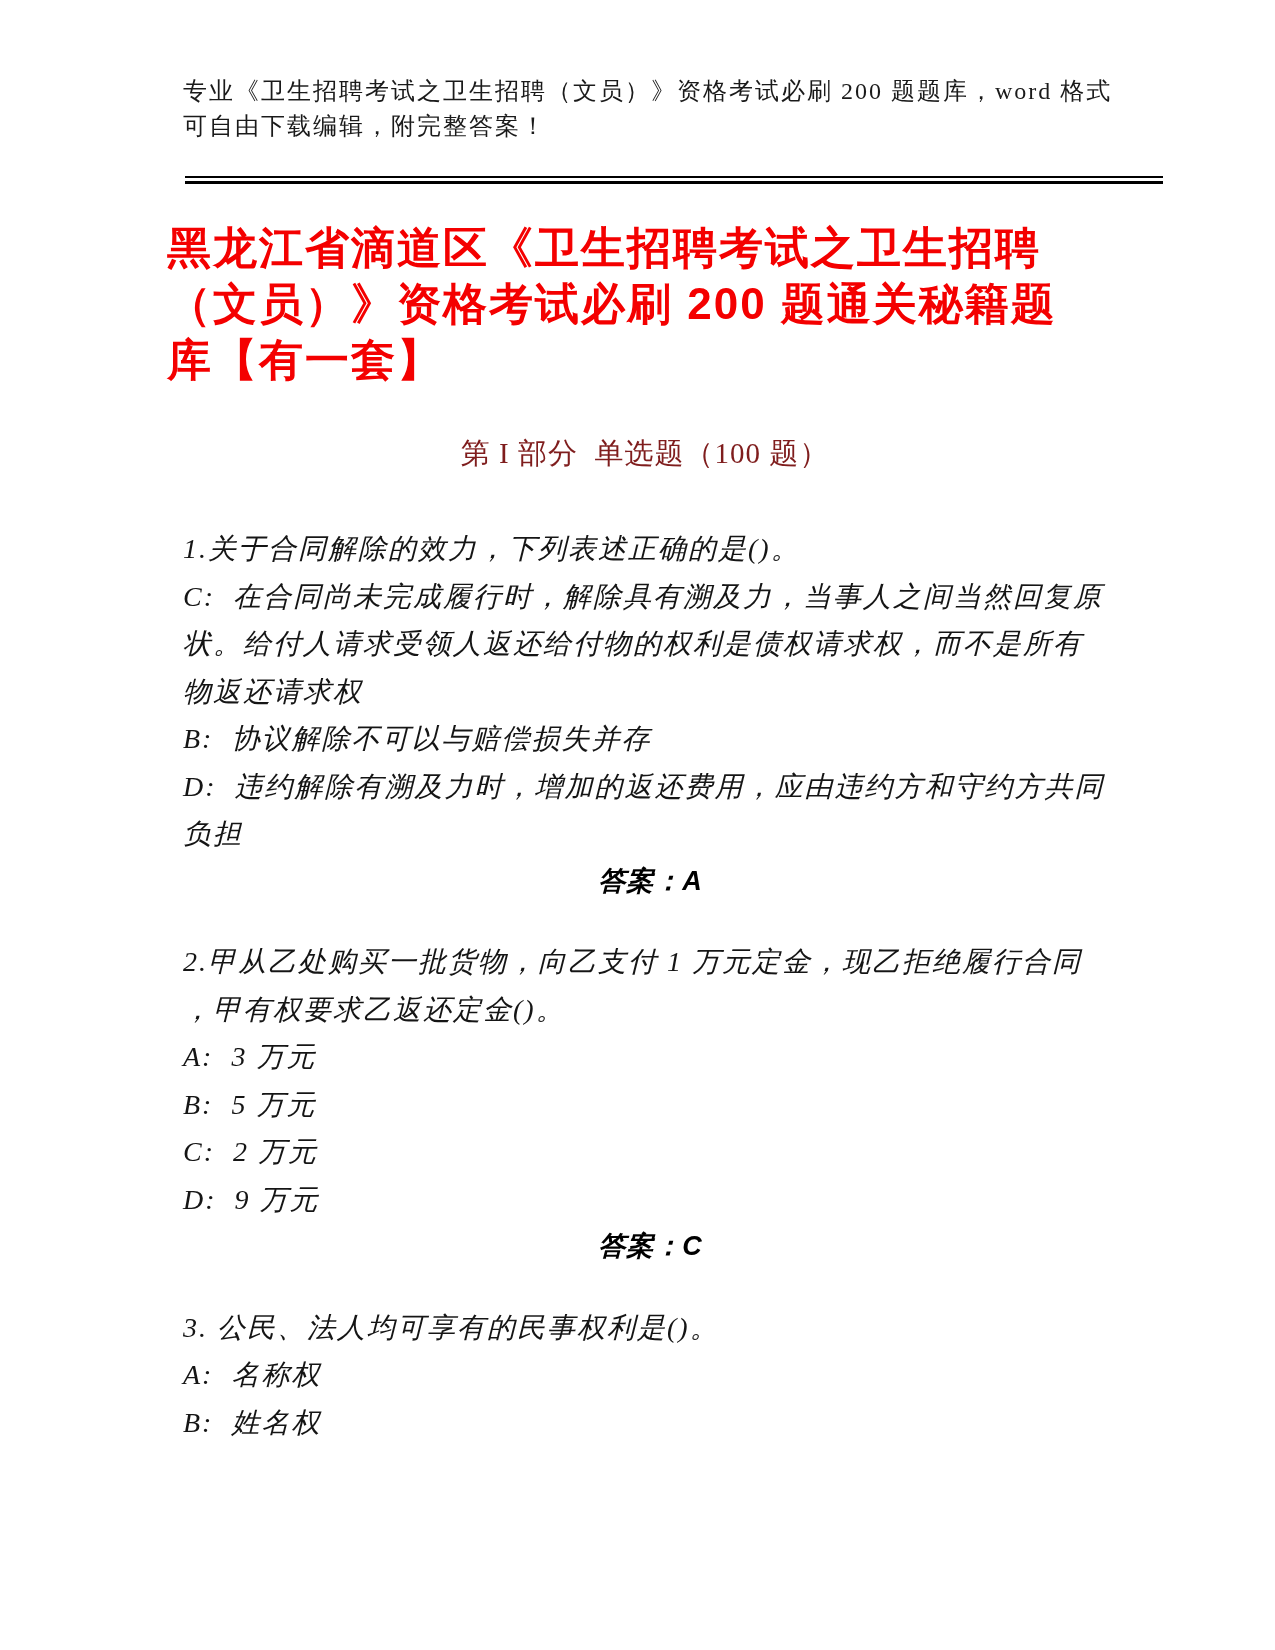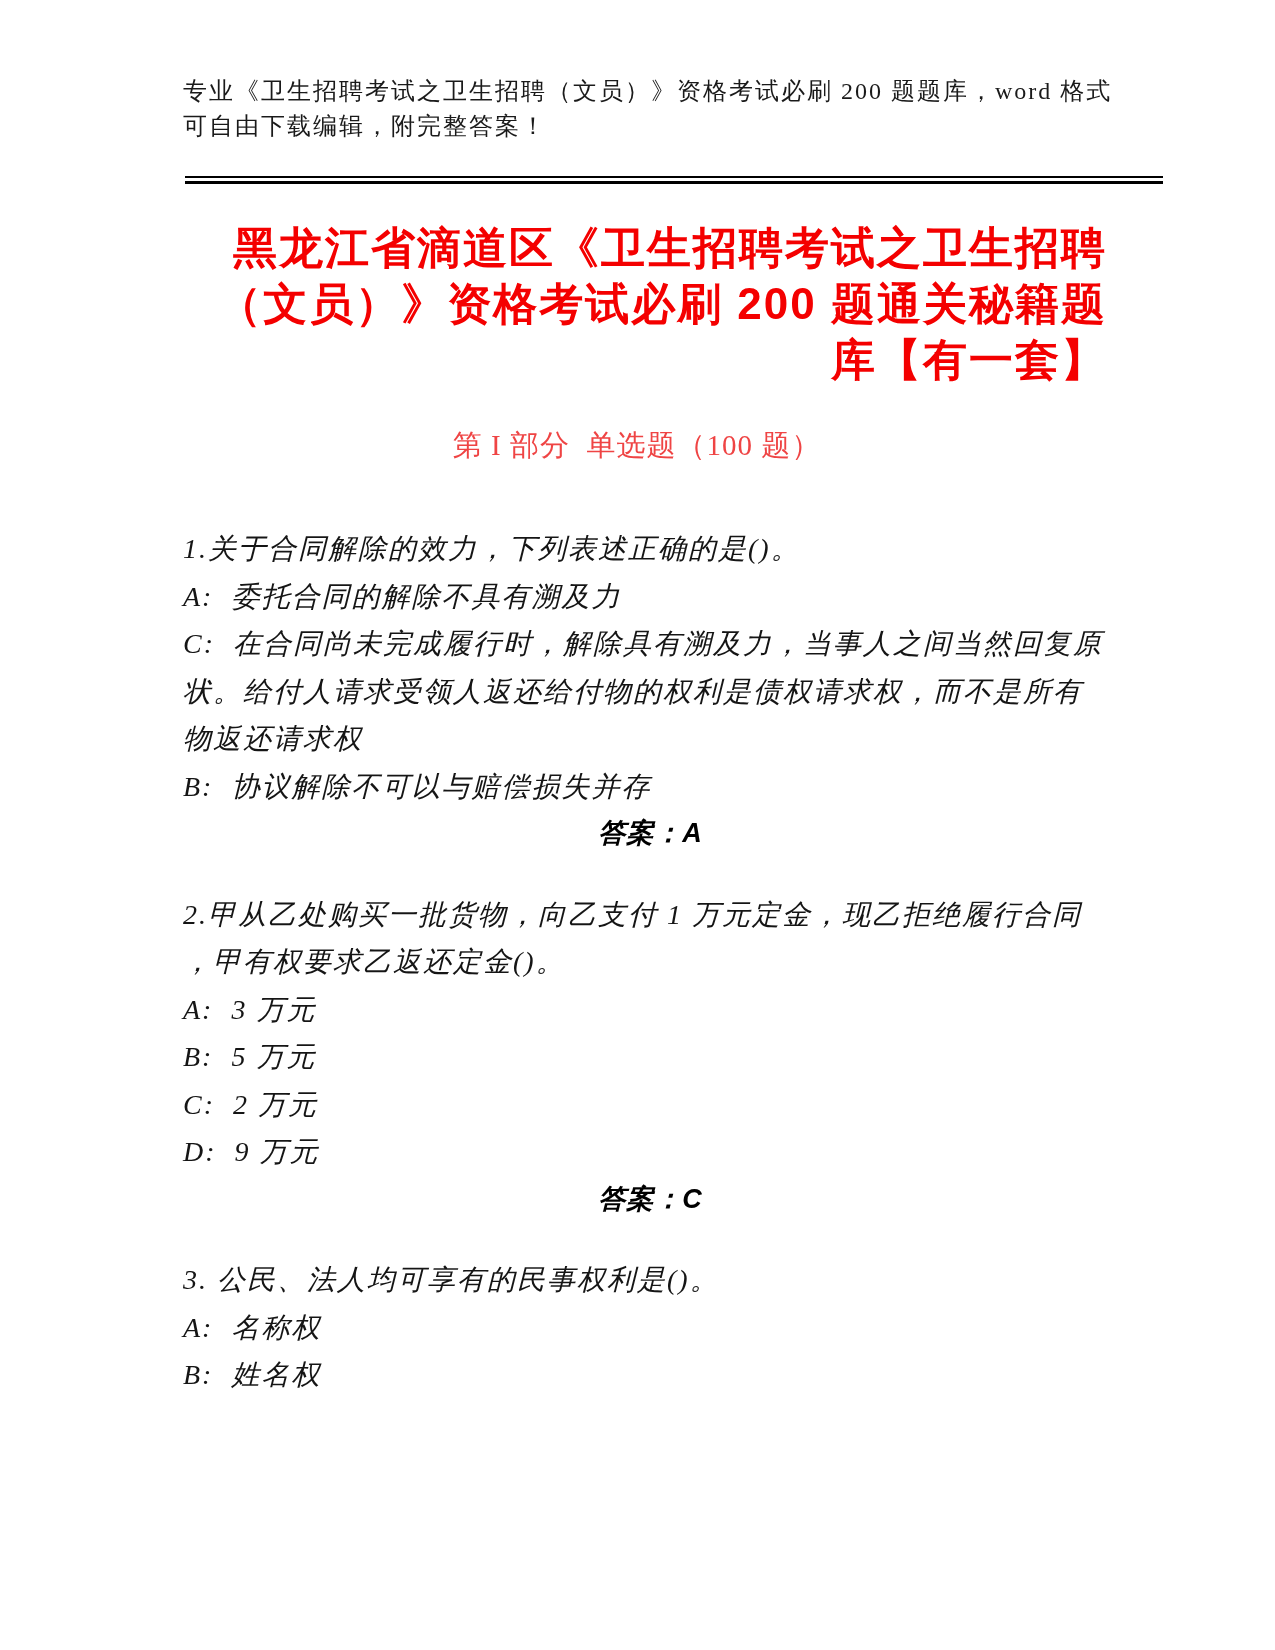--- a/index.html
+++ b/index.html
@@ -35,41 +35,41 @@
     height: 3px;
     border-top: 2px solid #000000;
     border-bottom: 3px solid #000000;
   }
   .title {
     position: absolute;
     left: 167px;
     top: 220px;
     width: 940px;
     margin: 0;
-    text-align: right;
+    text-align: left;
     font-family: "Liberation Sans", "DejaVu Sans", sans-serif;
     font-weight: bold;
     font-size: 44px;
     line-height: 56px;
     letter-spacing: 2px;
     color: #f40000;
     white-space: pre-wrap;
   }
   .section-heading {
     position: absolute;
     left: 167px;
     top: 427px;
     width: 940px;
-    margin: 0;
+    margin: 8px;
     text-align: center;
     font-weight: normal;
     font-size: 29px;
     line-height: 36px;
     letter-spacing: 1px;
-    color: #ef4444;
+    color: #7f1d1d;
     white-space: pre-wrap;
   }
   .question-list {
     position: absolute;
     left: 183px;
     top: 525px;
     width: 935px;
   }
   .question { margin: 0; padding: 0; }
   .question + .question { margin-top: 33px; }
@@ -104,25 +104,26 @@
   <h1 class="title">黑龙江省滴道区《卫生招聘考试之卫生招聘
 （文员）》资格考试必刷 200 题通关秘籍题
 库【有一套】</h1>
 
   <h2 class="section-heading">第 I 部分  单选题（100 题）</h2>
 
   <div class="question-list">
 
     <section class="question">
       <p>1.关于合同解除的效力，下列表述正确的是()。</p>
-      <p>A:  委托合同的解除不具有溯及力</p>
       <p>C:  在合同尚未完成履行时，解除具有溯及力，当事人之间当然回复原
 状。给付人请求受领人返还给付物的权利是债权请求权，而不是所有
 物返还请求权</p>
       <p>B:  协议解除不可以与赔偿损失并存</p>
+      <p>D:  违约解除有溯及力时，增加的返还费用，应由违约方和守约方共同
+负担</p>
       <p class="answer-line"><span>答案：</span><span>A</span></p>
     </section>
 
     <section class="question">
       <p>2.甲从乙处购买一批货物，向乙支付 1 万元定金，现乙拒绝履行合同
 ，甲有权要求乙返还定金()。</p>
       <p>A:  3 万元</p>
       <p>B:  5 万元</p>
       <p>C:  2 万元</p>
       <p>D:  9 万元</p>

